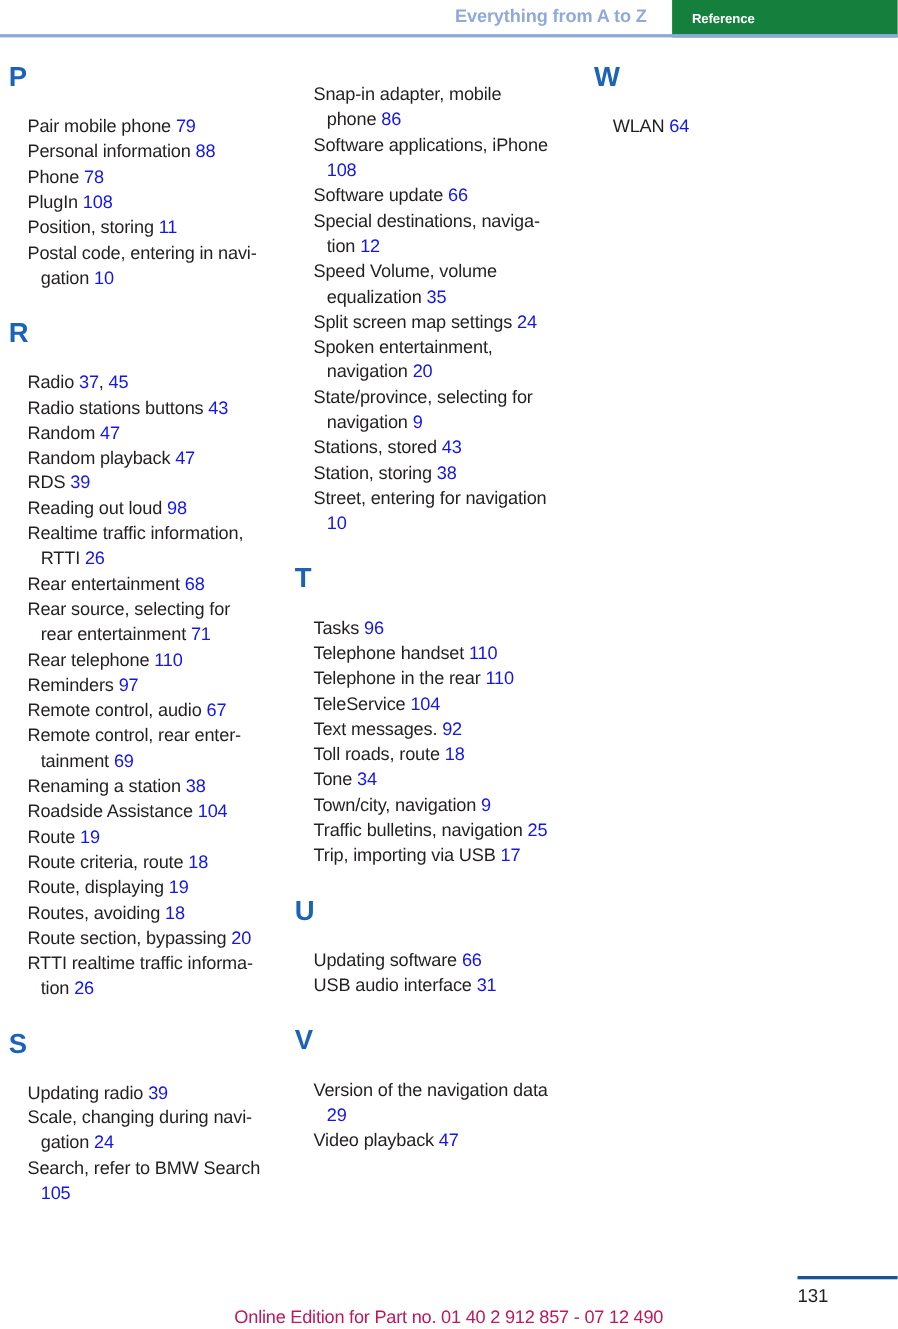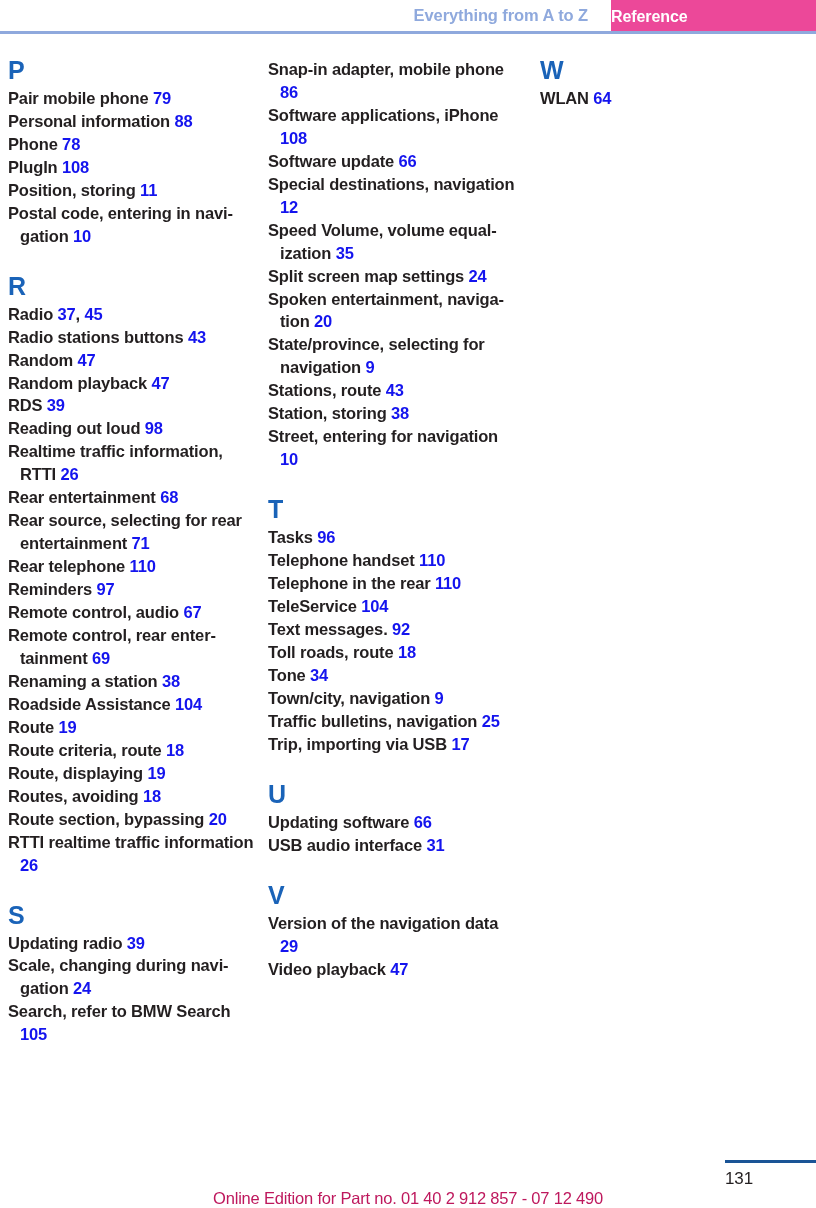--- a/index.html
+++ b/index.html
@@ -48,25 +48,26 @@
     color: #8fa9dd;
     letter-spacing: -0.1px;
     white-space: nowrap;
   }
   .header-section {
     position: absolute;
     top: 0;
     left: 611px;
     width: 205px;
     height: 34px;
-    background: #ec4899;
+    background: #15803d;
     display: flex;
     align-items: center;
+    padding-left: 18px;
     box-sizing: border-box;
-    font-size: 16px;
+    font-size: 12px;
     font-weight: bold;
     color: #ffffff;
     letter-spacing: -0.1px;
     white-space: nowrap;
   }
 
   
   .columns {
     position: absolute;
     top: 58px;
@@ -88,24 +89,23 @@
     font-weight: bold;
     color: #1a63b8;
     line-height: 25px;
     margin: 0;
     padding: 0;
     height: 29px;
   }
   .letter-heading.spaced { margin-top: 26px; }
 
   .entry-list {
-    margin: 0;
+    margin: 17px;
     padding: 0;
     list-style: none;
-    font-weight: bold;
   }
   .entry {
     font-size: 16.5px;
     line-height: 22.95px;
     color: #231f20;
     padding-left: 12px;
     text-indent: -12px;
     letter-spacing: -0.15px;
   }
   .pg {
@@ -203,21 +203,21 @@
   <div class="column col-2">
       <ul class="entry-list">
         <li class="entry"><span>Snap-in adapter, mobile phone </span><span class="pg">86</span></li>
         <li class="entry"><span>Software applications, iPhone </span><span class="pg">108</span></li>
         <li class="entry"><span>Software update </span><span class="pg">66</span></li>
         <li class="entry"><span>Special destinations, naviga­tion </span><span class="pg">12</span></li>
         <li class="entry"><span>Speed Volume, volume equal­ization </span><span class="pg">35</span></li>
         <li class="entry"><span>Split screen map settings </span><span class="pg">24</span></li>
         <li class="entry"><span>Spoken entertainment, naviga­tion </span><span class="pg">20</span></li>
         <li class="entry"><span>State/province, selecting for navigation </span><span class="pg">9</span></li>
-        <li class="entry"><span>Stations, route </span><span class="pg">43</span></li>
+        <li class="entry"><span>Stations, stored </span><span class="pg">43</span></li>
         <li class="entry"><span>Station, storing </span><span class="pg">38</span></li>
         <li class="entry"><span>Street, entering for naviga­tion </span><span class="pg">10</span></li>
       </ul>
       <div class="letter-heading spaced">T</div>
       <ul class="entry-list">
         <li class="entry"><span>Tasks </span><span class="pg">96</span></li>
         <li class="entry"><span>Telephone handset </span><span class="pg">110</span></li>
         <li class="entry"><span>Telephone in the rear </span><span class="pg">110</span></li>
         <li class="entry"><span>TeleService </span><span class="pg">104</span></li>
         <li class="entry"><span>Text messages. </span><span class="pg">92</span></li>

